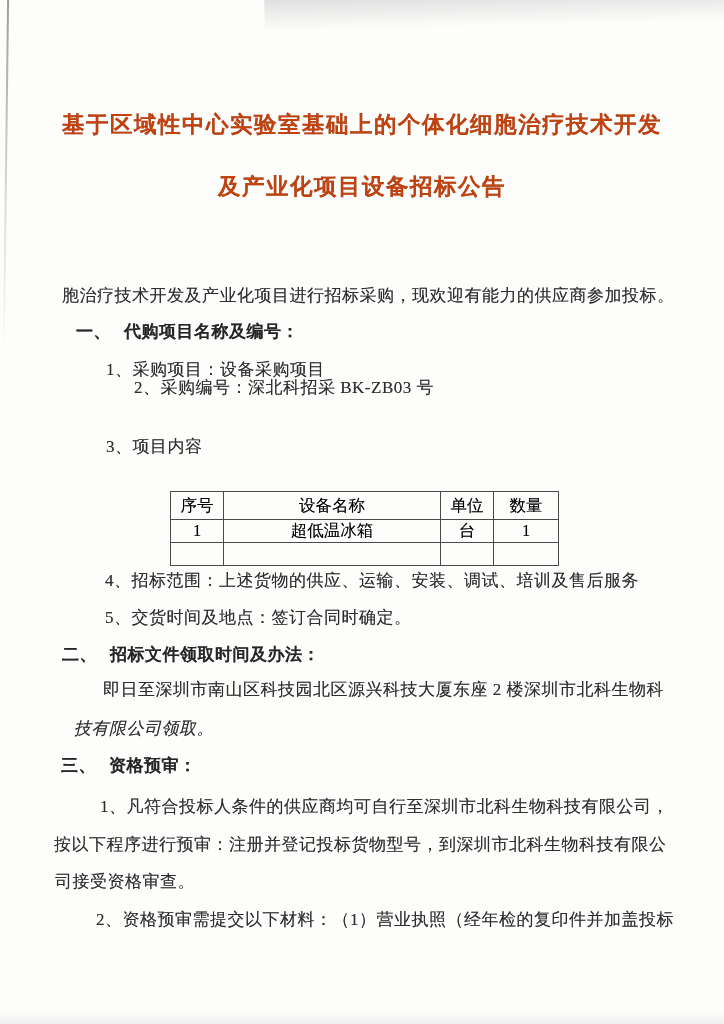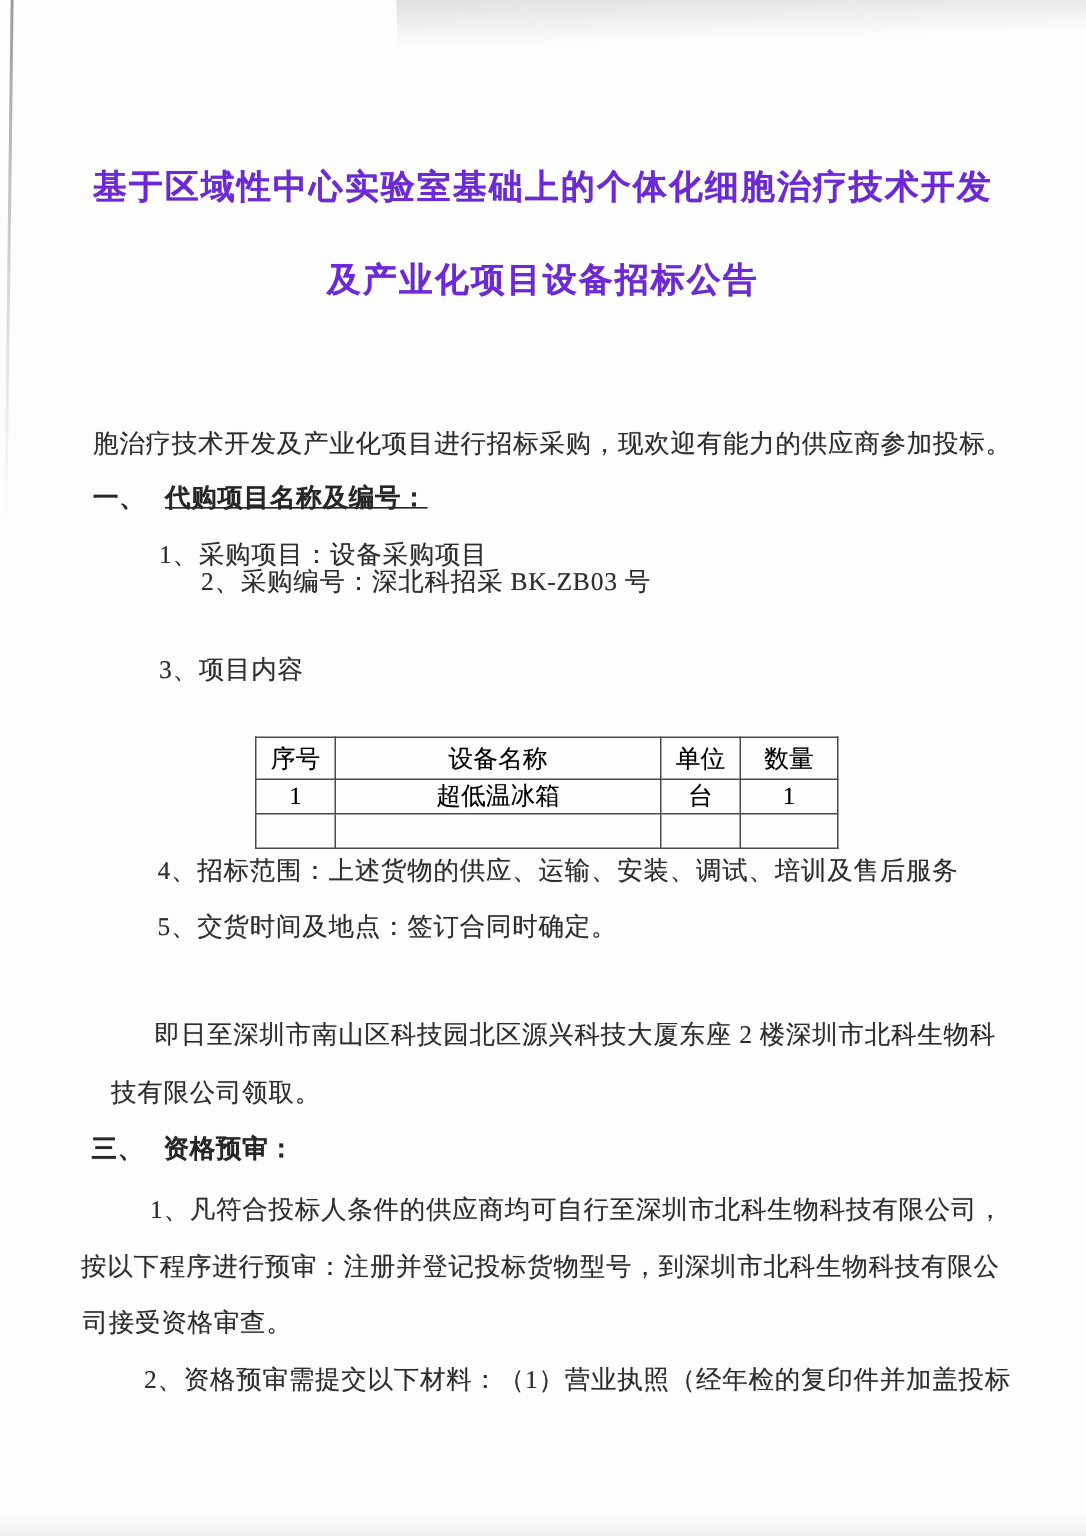--- a/index.html
+++ b/index.html
@@ -36,21 +36,21 @@
     height:38px;
     letter-spacing:.5px;
   }
   .title-line{
     position:absolute;left:0;right:0;
     text-align:center;
     font-weight:bold;
     font-size:22.5px;
     line-height:34px;
     letter-spacing:1.5px;
-    color:#6d28d9;
+    color:#c2410c;
     white-space:nowrap;
   }
   .sec-heading{font-weight:bold;color:#262626;}
   .sec-heading .sec-num{display:inline-block;min-width:48px;}
   table.items-table{
     position:absolute;
     border-collapse:collapse;
     table-layout:fixed;
     font-size:16.5px;
     color:#000000;
@@ -73,21 +73,21 @@
 
   <div class="scan-edge"></div>
   <div class="scan-shade-topright"></div>
   <div class="scan-shade-bottom"></div>
 
   <div class="title-line" style="top:108px;">基于区域性中心实验室基础上的个体化细胞治疗技术开发</div>
   <div class="title-line" style="top:170px;">及产业化项目设备招标公告</div>
 
   <div class="line" style="top:277px;left:62px;">胞治疗技术开发及产业化项目进行招标采购，现欢迎有能力的供应商参加投标。</div>
 
-  <div class="line sec-heading" style="top:313px;left:62px;text-decoration:underline;">
+  <div class="line sec-heading" style="top:313px;left:76px;">
     <span class="sec-num">一、</span><span>代购项目名称及编号：</span>
   </div>
   <div class="line" style="top:351px;left:106px;text-align:right;">1、采购项目：设备采购项目</div>
   <div class="line" style="top:369px;left:106px;margin-left:28px;">2、采购编号：深北科招采 BK-ZB03 号</div>
   <div class="line" style="top:428px;left:106px;">3、项目内容</div>
 
   <table class="items-table" style="top:491px;left:170px;width:388px;">
     <colgroup>
         <col style="width:53px;">
         <col style="width:217px;">
@@ -112,22 +112,25 @@
       <td class="cell-name"></td>
       <td></td>
       <td></td>
     </tr>
   </tbody>
     </table>
 
   <div class="line" style="top:562px;left:105px;">4、招标范围：上述货物的供应、运输、安装、调试、培训及售后服务</div>
   <div class="line" style="top:599px;left:105px;">5、交货时间及地点：签订合同时确定。</div>
 
+  <div class="line sec-heading" style="top:636px;left:62px;">
+    <span class="sec-num">二、</span><span>招标文件领取时间及办法：</span>
+  </div>
   <div class="line" style="top:671px;left:103px;">即日至深圳市南山区科技园北区源兴科技大厦东座 2 楼深圳市北科生物科</div>
-  <div class="line" style="top:710px;left:74px;">技有限公司领取。</div>
+  <div class="line" style="top:710px;left:74px;font-style:italic;">技有限公司领取。</div>
 
   <div class="line sec-heading" style="top:747px;left:61px;">
     <span class="sec-num">三、</span><span>资格预审：</span>
   </div>
   <div class="line" style="top:788px;left:100px;">1、凡符合投标人条件的供应商均可自行至深圳市北科生物科技有限公司，</div>
   <div class="line" style="top:826px;left:54px;">按以下程序进行预审：注册并登记投标货物型号，到深圳市北科生物科技有限公</div>
   <div class="line" style="top:863px;left:55px;">司接受资格审查。</div>
   <div class="line" style="top:901px;left:96px;">2、资格预审需提交以下材料：（1）营业执照（经年检的复印件并加盖投标</div>
 
 </div>

